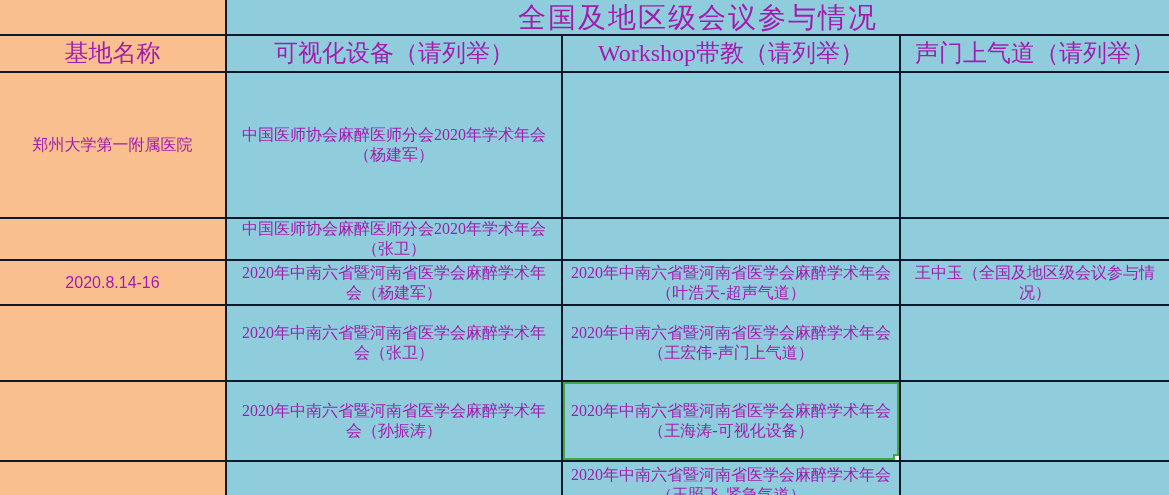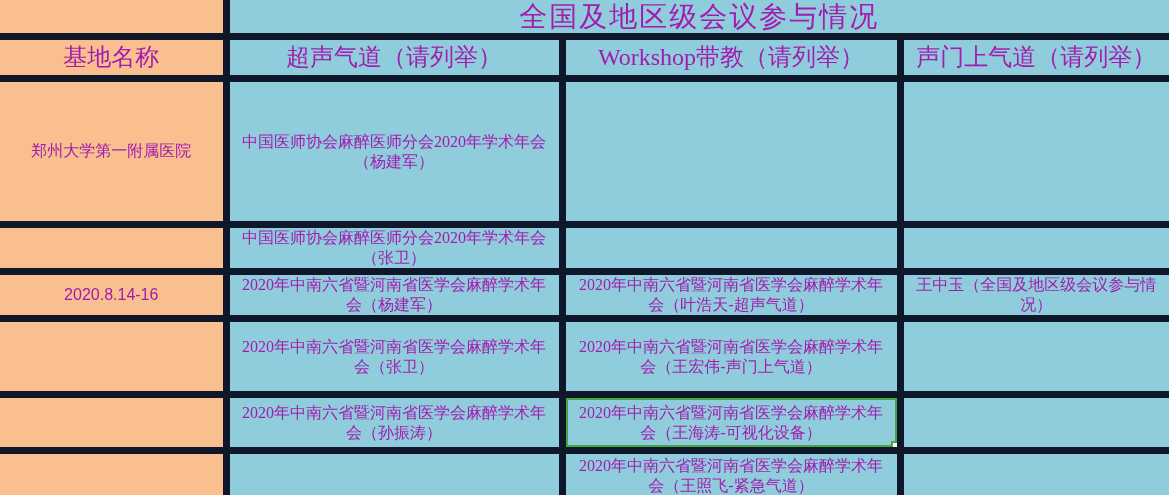--- a/index.html
+++ b/index.html
@@ -10,42 +10,42 @@
     overflow: hidden;
     font-family: "Liberation Serif", "DejaVu Serif", serif;
     color: #a21caf;
   }
   table.sheet {
     border-collapse: collapse;
     table-layout: fixed;
     width: 1169px;
   }
   table.sheet td {
-    border: 7px solid #0f172a;
+    border: 2px solid #0f172a;
     text-align: center;
     vertical-align: middle;
     padding: 0 8px;
     overflow: hidden;
   }
   
   table.sheet tr:first-child td { border-top: none; }
   table.sheet td:first-child { border-left: none; }
   table.sheet tr td:last-child { border-right: none; }
   table.sheet tr:last-child td { border-bottom: 3px solid #000; }
 
   .c-base { background: #F9BF8F; }
   .c-body { background: #90CDDC; }
 
   .r-title  { height: 35px; }
   .r-header { height: 37px; }
   .r1 { height: 146px; }
   .r2 { height: 40px; padding-left: 22px; }
   .r3 { height: 45px; padding-left: 8px; }
   .r4 { height: 76px; }
-  .r5 { height: 56px; }
+  .r5 { height: 80px; }
   .r6 { height: 49px; }
 
   .title-cell {
     font-size: 28px;
     letter-spacing: 2px;
     line-height: 33px;
     padding: 0;
     white-space: nowrap;
   }
   .header-cell {
@@ -100,21 +100,21 @@
       <td class="c-body title-cell" colspan="3">
         <span>全国及地区级会议参与情况</span>
       </td>
     </tr>
 
     <tr class="r-header">
       <td class="c-base header-cell">
         <span>基地名称</span>
       </td>
       <td class="c-body header-cell">
-        <span>超声气道（请列举）</span>
+        <span>可视化设备（请列举）</span>
       </td>
       <td class="c-body header-cell">
         <span>Workshop带教（请列举）</span>
       </td>
       <td class="c-body header-cell">
         <span>声门上气道（请列举）</span>
       </td>
     </tr>
 
     <tr class="r1">

